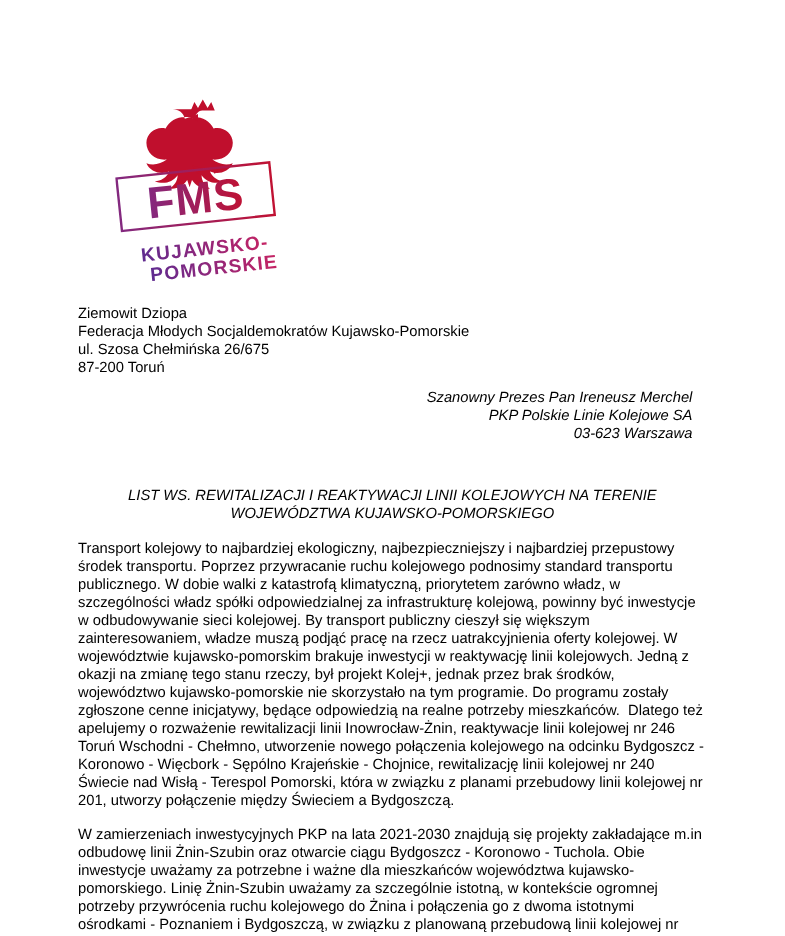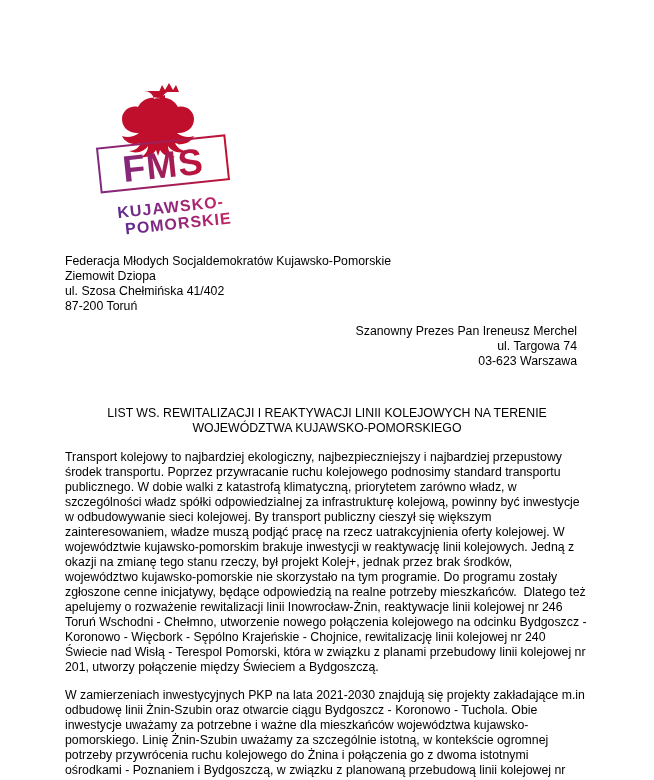--- a/index.html
+++ b/index.html
@@ -10,22 +10,22 @@
     font-family:"Liberation Sans","DejaVu Sans",sans-serif;
     color:#000000;
     overflow:hidden;
   }
   .abs{position:absolute;}
   .logo{left:96px;top:82px;}
   .sender{left:65px;top:254px;font-size:12.3px;line-height:15px;}
   .sender div{white-space:nowrap;}
   .sender a{color:#1155cc;text-decoration:underline;}
   .recipient{right:77px;top:324px;font-size:12.3px;line-height:15px;text-align:right;}
-  .recipient div{white-space:nowrap;}
-  .title{left:65px;top:406px;width:524px;font-size:12.3px;line-height:15px;text-align:center;}
+  .recipient div{white-space:nowrap;font-style:italic;}
+  .title{left:65px;top:406px;width:524px;font-size:12.3px;line-height:15px;text-align:center;font-style:italic;}
   .body-block{left:65px;top:450px;width:523px;font-size:12.3px;line-height:15px;}
   .para{white-space:pre-wrap;}
   .para-gap{margin-top:13px;}
 </style>
 </head>
 <body>
 
 <div class="page">
 
   <div class="abs logo">
@@ -75,29 +75,29 @@
       </g>
 
       <g transform="rotate(-6 80 132)">
         <text x="22" y="130" font-size="16" font-weight="bold" letter-spacing="1" fill="url(#gradRegion)">KUJAWSKO-</text>
         <text x="28" y="147" font-size="16" font-weight="bold" letter-spacing="1" fill="url(#gradRegion)">POMORSKIE</text>
       </g>
     </svg>
   </div>
 
   <div class="abs sender">
+    <div>Ziemowit Dziopa</div>
     <div>Federacja Młodych Socjaldemokratów Kujawsko-Pomorskie</div>
-    <div>Ziemowit Dziopa</div>
-    <div>ul. Szosa Chełmińska 41/402</div>
+    <div>ul. Szosa Chełmińska 26/675</div>
     <div>87-200 Toruń</div>
   </div>
 
   <div class="abs recipient">
     <div>Szanowny Prezes Pan Ireneusz Merchel</div>
-    <div>ul. Targowa 74</div>
+    <div>PKP Polskie Linie Kolejowe SA</div>
     <div>03-623 Warszawa</div>
   </div>
 
   <div class="abs title">LIST WS. REWITALIZACJI I REAKTYWACJI LINII KOLEJOWYCH NA TERENIE WOJEWÓDZTWA KUJAWSKO-POMORSKIEGO</div>
 
   <div class="abs body-block">
     <div class="para">Transport kolejowy to najbardziej ekologiczny, najbezpieczniejszy i najbardziej przepustowy środek transportu. Poprzez przywracanie ruchu kolejowego podnosimy standard transportu publicznego. W dobie walki z katastrofą klimatyczną, priorytetem zarówno władz, w szczególności władz spółki odpowiedzialnej za infrastrukturę kolejową, powinny być inwestycje w odbudowywanie sieci kolejowej. By transport publiczny cieszył się większym zainteresowaniem, władze muszą podjąć pracę na rzecz uatrakcyjnienia oferty kolejowej. W województwie kujawsko-pomorskim brakuje inwestycji w reaktywację linii kolejowych. Jedną z okazji na zmianę tego stanu rzeczy, był projekt Kolej+, jednak przez brak środków, województwo kujawsko-pomorskie nie skorzystało na tym programie. Do programu zostały zgłoszone cenne inicjatywy, będące odpowiedzią na realne potrzeby mieszkańców.  Dlatego też apelujemy o rozważenie rewitalizacji linii Inowrocław-Żnin, reaktywacje linii kolejowej nr 246 Toruń Wschodni - Chełmno, utworzenie nowego połączenia kolejowego na odcinku Bydgoszcz - Koronowo - Więcbork - Sępólno Krajeńskie - Chojnice, rewitalizację linii kolejowej nr 240 Świecie nad Wisłą - Terespol Pomorski, która w związku z planami przebudowy linii kolejowej nr 201, utworzy połączenie między Świeciem a Bydgoszczą.</div>
     <div class="para para-gap">W zamierzeniach inwestycyjnych PKP na lata 2021-2030 znajdują się projekty zakładające m.in odbudowę linii Żnin-Szubin oraz otwarcie ciągu Bydgoszcz - Koronowo - Tuchola. Obie inwestycje uważamy za potrzebne i ważne dla mieszkańców województwa kujawsko-pomorskiego. Linię Żnin-Szubin uważamy za szczególnie istotną, w kontekście ogromnej potrzeby przywrócenia ruchu kolejowego do Żnina i połączenia go z dwoma istotnymi ośrodkami - Poznaniem i Bydgoszczą, w związku z planowaną przebudową linii kolejowej nr 356. Plany te uwzględnione są także w projekcie Regionalnego Planu Transportowego województwa Kujawsko-Pomorskiego.</div>
   </div>
 

